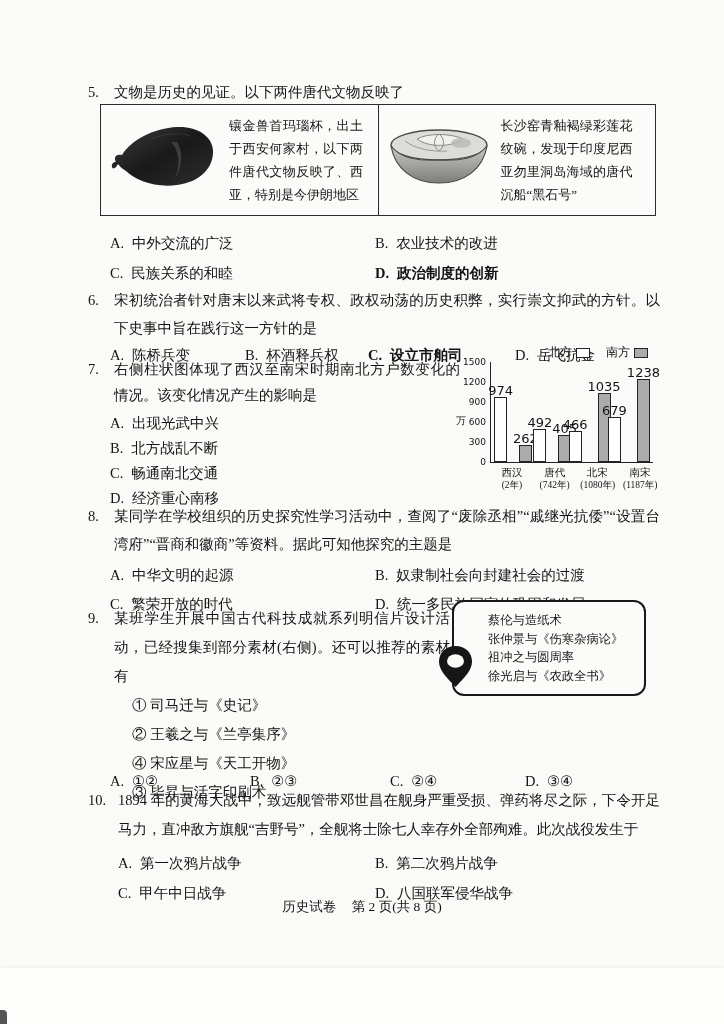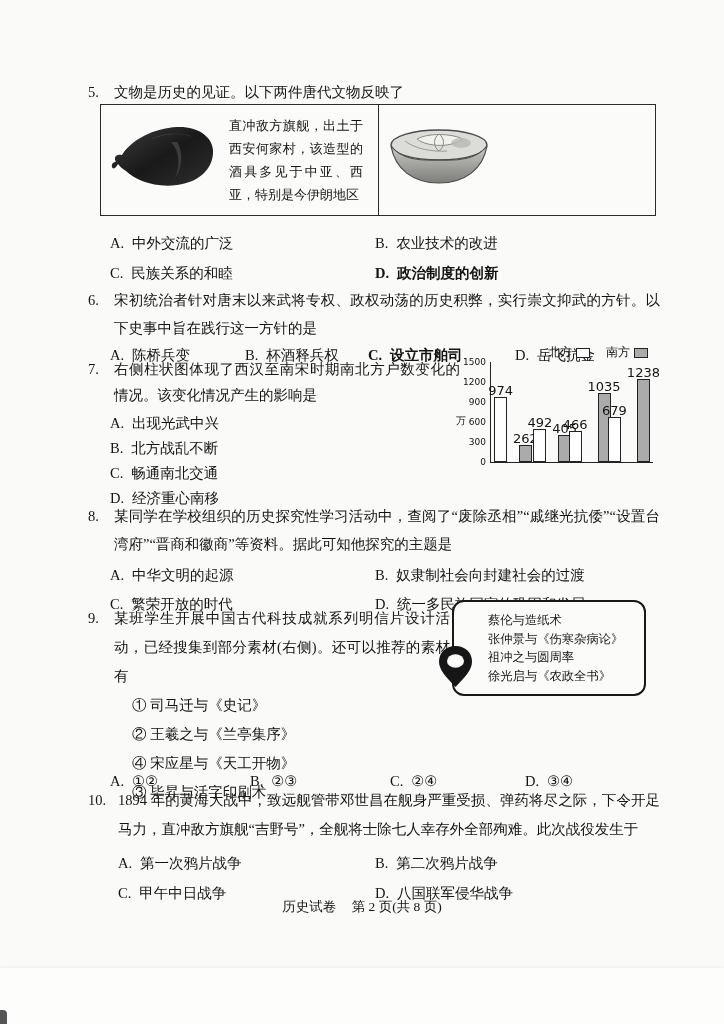--- a/index.html
+++ b/index.html
@@ -86,39 +86,40 @@
                     <stop offset="0.5" stop-color="#191919"></stop>
                     <stop offset="1" stop-color="#2e2e2e"></stop>
                 </linearGradient>
               </defs>
               <path d="M9,44 C4,40 5,33 13,35 C22,20 45,8 68,7 C88,6 103,16 104,30 C105,47 92,62 68,65 C46,68 26,60 17,51 C14,49 11,47 9,44 Z" fill="url(#cupg)"></path>
               <path d="M9,44 C7,48 4,50 3,47 C2,44 5,41 9,42 Z" fill="#242424"></path>
               <path d="M40,20 C55,13 72,12 84,17 C74,12 56,13 44,18 Z" fill="#5a5a5a" opacity="0.8"></path>
               <path d="M62,22 C70,30 72,46 66,58 C74,48 74,30 68,22 Z" fill="#4b4b4b" opacity="0.7"></path>
             </svg>
           </span>
-          <span class="fcap left">直冲敌方旗舰，出土于西安何家村，该造型的酒具多见于中亚、西亚，特别是今伊朗地区</span>
+          <span class="fcap left">镶金兽首玛瑙杯，出土于西安何家村，以下两件唐代文物反映了、西亚，特别是今伊朗地区</span>
         </div>
         <div class="fcell">
           <span class="fimg">
             <svg width="104" height="66" viewBox="0 0 104 66">
               <defs>
                 <linearGradient id="bowlg" x1="0" y1="0" x2="0" y2="1">
                   <stop offset="0" stop-color="#c9c9c6"></stop>
                     <stop offset="1" stop-color="#7d7d7a"></stop>
                 </linearGradient>
               </defs>
               <ellipse cx="52" cy="20" rx="48" ry="15" fill="#dcdcd8" stroke="#4a4a4a" stroke-width="1.4"></ellipse>
               <path d="M4,21 C8,44 26,58 52,58 C78,58 96,44 100,21 C90,34 72,36 52,35 C32,36 14,34 4,21 Z" fill="url(#bowlg)" stroke="#4a4a4a" stroke-width="1.2"></path>
               <path d="M30,14 C40,8 64,8 76,14 C66,22 42,23 30,14 Z" fill="#f0f0ec" stroke="#8a8a86" stroke-width="1"></path>
               <path d="M52,9 C58,13 58,22 52,26 C46,22 46,13 52,9 Z" fill="none" stroke="#8a8a86" stroke-width="1"></path>
               <path d="M18,16 C28,24 46,27 60,26" fill="none" stroke="#9a9a96" stroke-width="1"></path>
               <ellipse cx="74" cy="18" rx="10" ry="5" fill="#b9b9b4" opacity="0.8"></ellipse>
             </svg>
           </span>
+          <span class="fcap right">长沙窑青釉褐绿彩莲花纹碗，发现于印度尼西亚勿里洞岛海域的唐代沉船“黑石号”</span>
         </div>
       </div>
       <div class="opt" style="left:22px;top:154px;"><span class="olabel">A.</span><span>中外交流的广泛</span></div>
       <div class="opt" style="left:287px;top:154px;"><span class="olabel">B.</span><span>农业技术的改进</span></div>
       <div class="opt" style="left:22px;top:184px;"><span class="olabel">C.</span><span>民族关系的和睦</span></div>
       <div class="opt" style="left:287px;top:184px;font-weight:bold;"><span class="olabel">D.</span><span>政治制度的创新</span></div>
     </div>
 
     <div class="q" style="top:214px;height:66px;">
       <div class="stem">
@@ -196,20 +197,38 @@
                 </div>
               </div>
             </div>
         <div class="ytick" style="bottom: -5px;">0</div>
             <div class="ytick" style="bottom: 15px;">300</div>
             <div class="ytick" style="bottom: 35px;">600</div>
             <div class="ytick" style="bottom: 55px;">900</div>
             <div class="ytick" style="bottom: 75px;">1200</div>
             <div class="ytick" style="bottom: 95px;">1500</div>
           </div>
+        <div class="xlabels">
+            <div class="xlab">
+              <div>西汉</div>
+              <div class="yr">(2年)</div>
+            </div>
+            <div class="xlab">
+              <div>唐代</div>
+              <div class="yr">(742年)</div>
+            </div>
+            <div class="xlab">
+              <div>北宋</div>
+              <div class="yr">(1080年)</div>
+            </div>
+            <div class="xlab">
+              <div>南宋</div>
+              <div class="yr">(1187年)</div>
+            </div>
+          </div>
       </div>
     </div>
 
     <div class="q" style="top:430px;height:96px;">
       <div class="stem">
         <span class="qnum">8.</span>
         <span class="stemtext">某同学在学校组织的历史探究性学习活动中，查阅了“废除丞相”“戚继光抗倭”“设置台湾府”“晋商和徽商”等资料。据此可知他探究的主题是</span>
       </div>
       <div class="opt" style="left:22px;top:62px;"><span class="olabel">A.</span><span>中华文明的起源</span></div>
       <div class="opt" style="left:287px;top:62px;"><span class="olabel">B.</span><span>奴隶制社会向封建社会的过渡</span></div>

